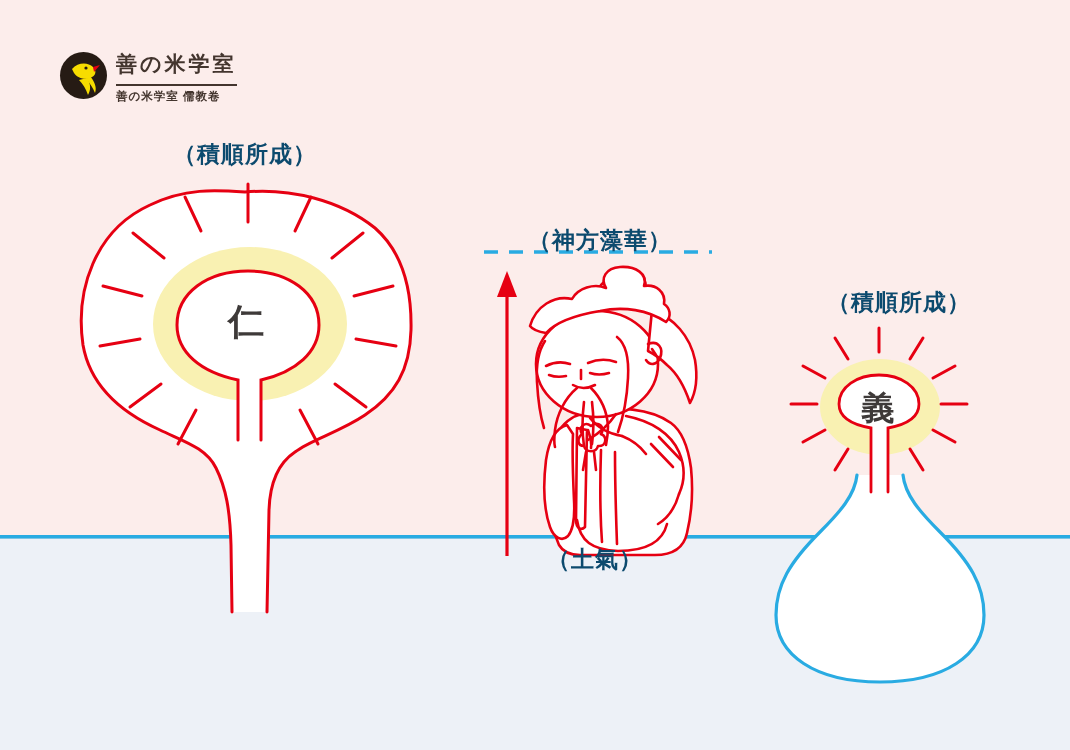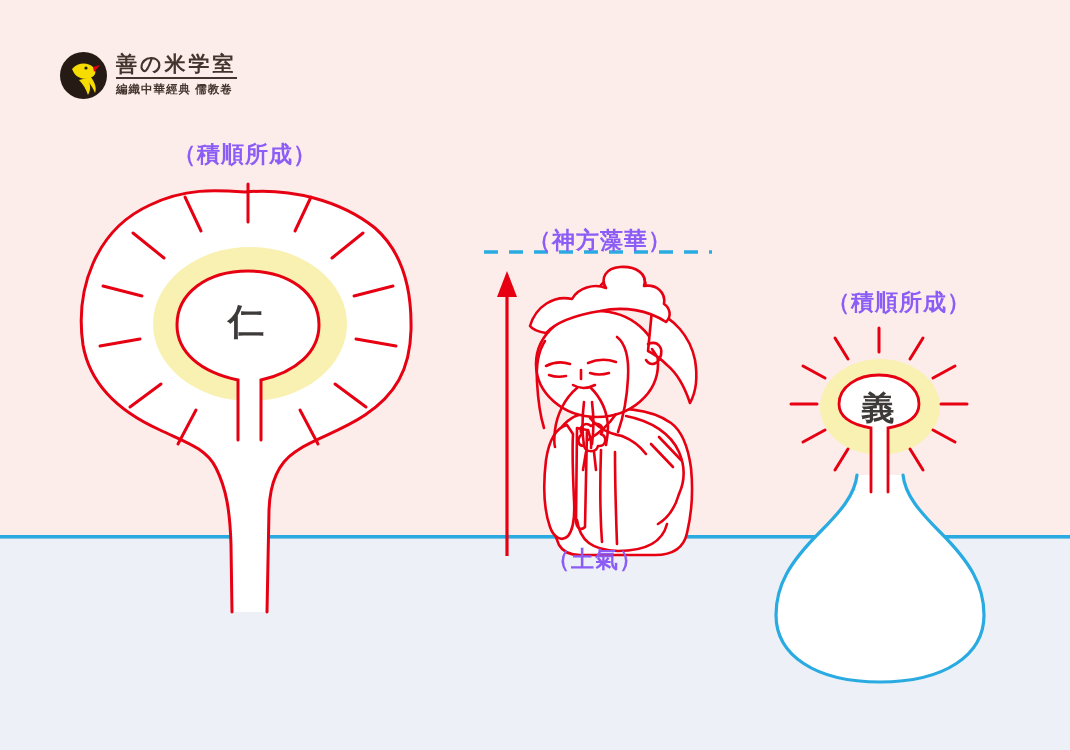--- a/index.html
+++ b/index.html
@@ -1,30 +1,30 @@
 <!DOCTYPE html>
 <html><head>
 <meta charset="utf-8">
 <style>
   html,body{margin:0;padding:0;background:#fcedeb;}
   .stage{position:relative;width:1070px;height:750px;overflow:hidden;
          background:#fcedeb;font-family:"Liberation Sans",sans-serif;}
   .art{position:absolute;left:0;top:0;}
   .lbl{position:absolute;transform:translate(-50%,-50%);white-space:nowrap;
-       font-weight:600;font-size:23px;color:#8b5cf6;letter-spacing:1px;}
+       font-weight:600;font-size:23px;color:#0c4a6e;letter-spacing:1px;}
   .core{position:absolute;transform:translate(-50%,-50%);white-space:nowrap;
         font-weight:700;color:#3e3a39;}
   .core.ren{font-size:36px;}
   .core.yi{font-size:33px;}
   .logo{position:absolute;left:60px;top:52px;display:flex;align-items:flex-start;gap:9px;}
   .logo-circle{width:47px;height:47px;border-radius:50%;background:#261b14;
                display:flex;align-items:center;justify-content:center;flex:0 0 auto;}
   .logo-text{display:flex;flex-direction:column;}
   .logo-title{font-size:21px;font-weight:700;color:#43352e;letter-spacing:3px;
-              border-bottom:2px solid #43352e;padding-bottom:2px;line-height:1.1;}
+              border-bottom:2px solid #43352e;padding-bottom:9px;line-height:1.1;}
   .logo-sub{font-size:11.5px;font-weight:700;color:#43352e;margin-top:3px;letter-spacing:1px;}
 </style>
 </head>
 <body>
 
 <div class="stage">
 
   <svg class="art" width="1070" height="750" viewBox="0 0 1070 750">
 
     <g>
@@ -179,21 +179,21 @@
       <svg width="47" height="47" viewBox="0 0 47 47">
         <path fill="#f7dc00" d="M 12,17 C 18,10 28,10 33,15 C 37,19 36,24 30,26 C 25,28 17,26 14,21 Z"></path>
         <path fill="#e60012" d="M 33,15 L 40,13 L 34,20 Z"></path>
         <path fill="#f7dc00" d="M 27,26 C 31,32 31,38 28,43 C 26,37 23,32 19,28 Z"></path>
         <path fill="#f7dc00" d="M 30,24 C 35,30 37,36 35,41 C 33,36 30,31 26,27 Z"></path>
         <circle fill="#261b14" cx="26" cy="16" r="1.6"></circle>
       </svg>
     </div>
     <div class="logo-text">
       <div class="logo-title">善の米学室</div>
-      <div class="logo-sub">編織中華經典 儒教卷</div>
+      <div class="logo-sub">善の米学室 儒教卷</div>
     </div>
   </div>
 
   <div class="lbl" style="left:245px;top:154px">（積順所成）</div>
   <div class="core ren" style="left:246px;top:322px">仁</div>
 
   <div class="lbl" style="left:600px;top:240px">（神方藻華）</div>
   <div class="lbl" style="left:595px;top:559px">（土氣）</div>
 
   <div class="lbl" style="left:899px;top:302px">（積順所成）</div>

